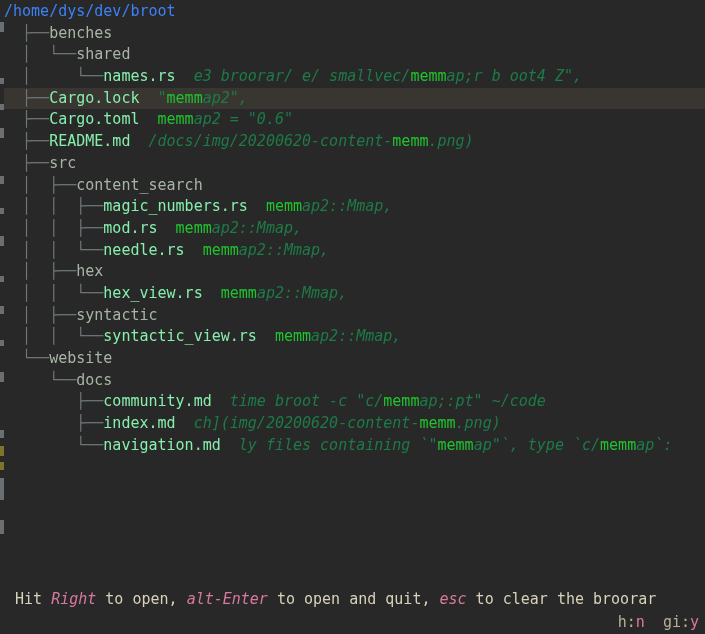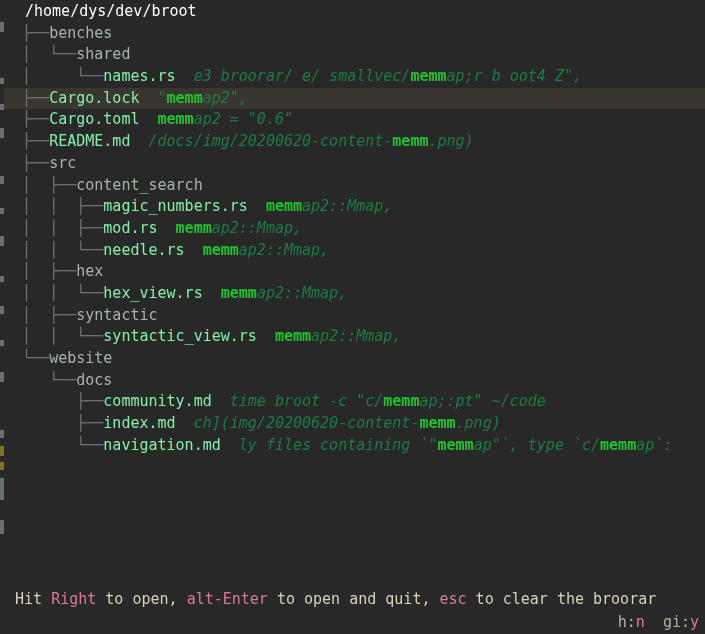--- a/index.html
+++ b/index.html
@@ -71,48 +71,48 @@
   }
 
   
   .branch {
     color: #6e777c;
     white-space: pre;
   }
 
   .name-dir   { color: #a7b5a6; }
   .name-file  { color: #86efac; }
-  .path-root  { color: #ffffff; margin-left: 21px; }
+  .path-root  { color: #3b82f6; }
 
   .preview {
     font-style: italic;
     color: #1d7b47;
   }
   .preview .hit {
     color: #1fc42e;
     font-style: normal;
-    font-weight: bold;
   }
 
   
   .hintbar {
     position: absolute;
     left: 0;
     top: 587px;
     width: 705px;
     height: 24px;
     background: #282828;
     white-space: pre;
     color: #d8d2ba;
     padding-left: 6px;
     box-sizing: border-box;
     line-height: 24px;
   }
   .hintbar .key {
     color: #d9799f;
+    font-style: italic;
     text-align: right;
   }
 
   
   .inputline {
     position: absolute;
     left: 0;
     top: 611px;
     width: 705px;
     height: 23px;

